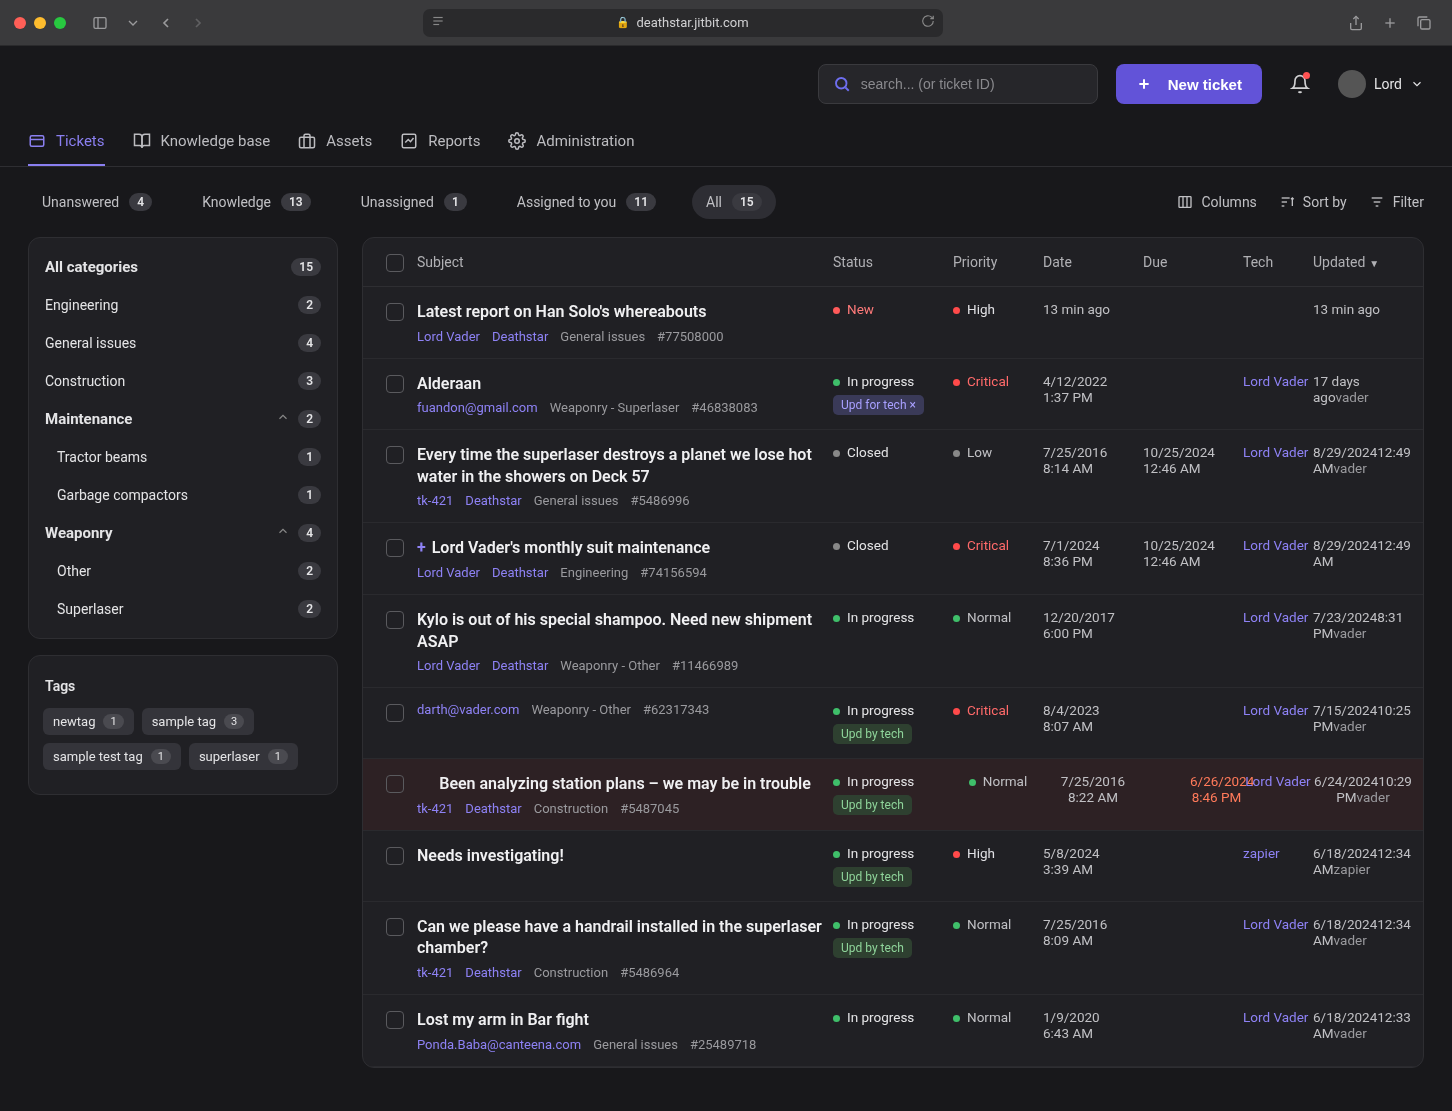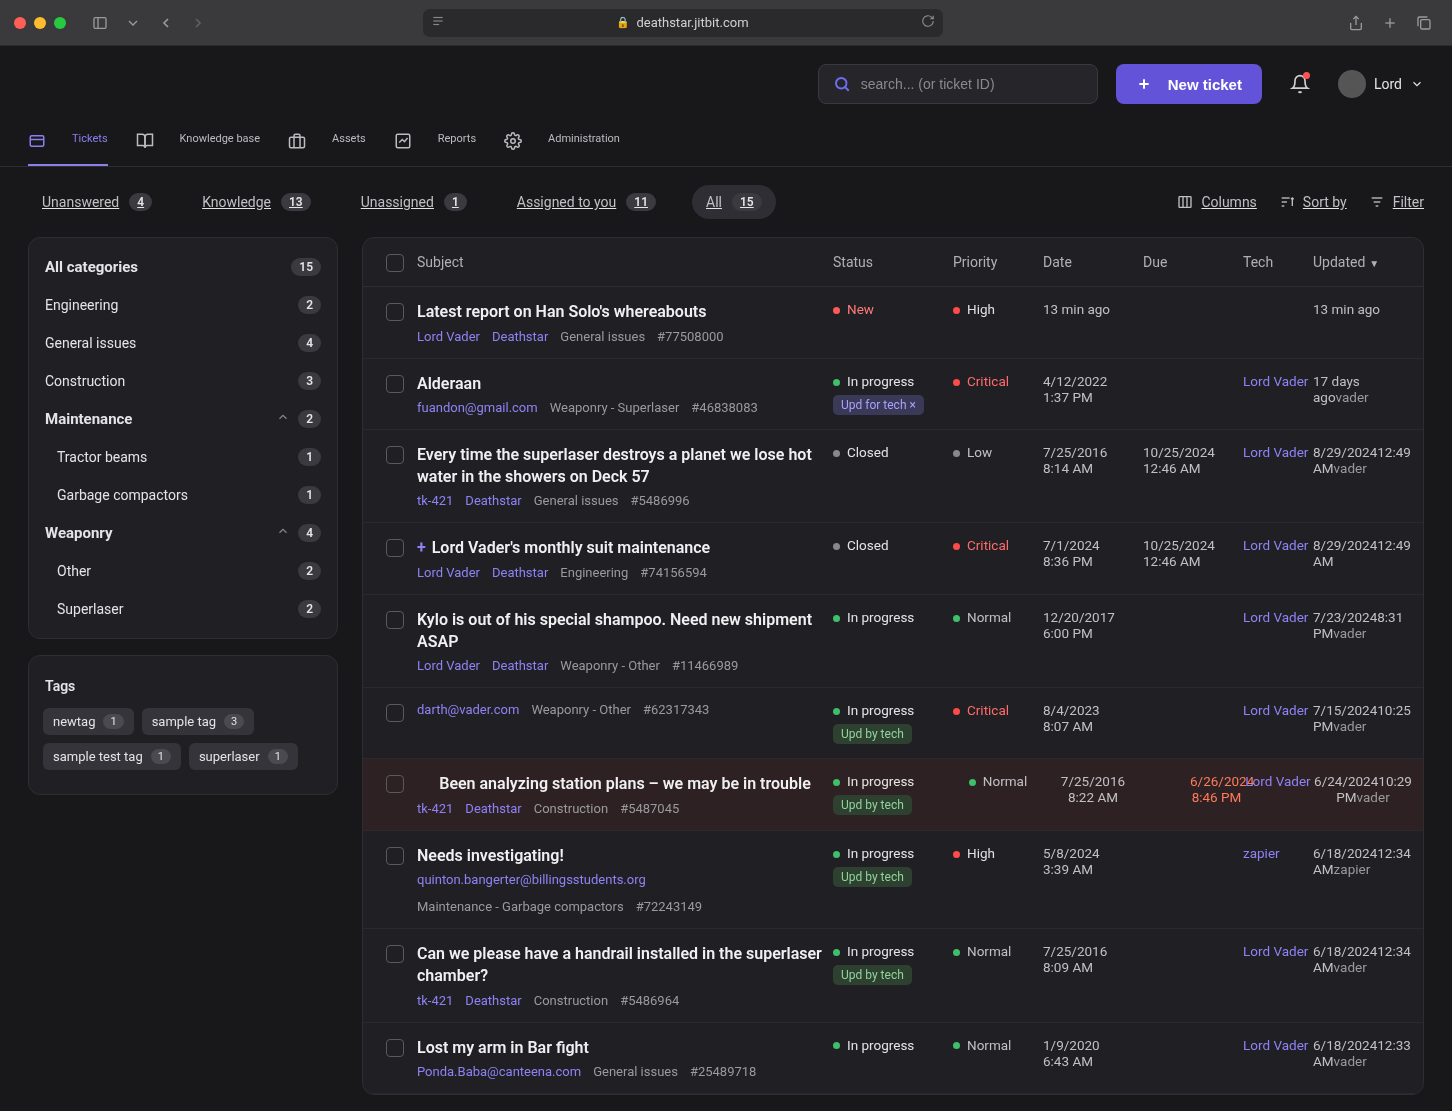--- a/index.html
+++ b/index.html
@@ -110,35 +110,34 @@
 .user-avatar { width: 28px; height: 28px; border-radius: 50%; background: #555; }
 
 .tabs {
   display: flex;
   padding: 0 28px;
   margin-top: 14px;
   border-bottom: 1px solid #2e2e32;
   gap: 28px;
 }
 .tab {
-  display: flex; align-items: flex-start; gap: 26px;
+  display: flex; align-items: flex-end; gap: 10px;
   padding: 14px 0;
   color: #bcbcc0;
-  font-size: 11px;
+  font-size: 15px;
   border-bottom: 2px solid transparent;
   cursor: pointer;
 }
 .tab.active { color: #8a7ff0; border-bottom-color: #8a7ff0; }
 .tab svg { width: 18px; height: 18px; }
 
 .filters {
   display: flex; align-items: center;
   padding: 18px 28px;
   gap: 16px;
-  text-decoration: underline;
 }
 .filter-pill {
   display: flex; align-items: center; gap: 10px;
   color: #c0c0c4; font-size: 14px;
   padding: 8px 14px; border-radius: 18px;
   cursor: pointer;
 }
 .filter-pill.active { background: #2e2e34; }
 .count-badge {
   background: #3a3a40; color: #e4e4e6;
@@ -680,25 +679,20 @@
             <div class="date-col due-overdue">6/26/2024<span class="time">8:46 PM</span></div>
             <div><span class="tech-link">Lord Vader</span></div>
             <div class="upd-col">6/24/2024<span class="time">10:29 PM</span><span class="time upd-by">vader</span></div>
           </div>
           <div class="trow">
             <div>
               <div class="checkbox"></div>
             </div>
             <div>
               <div class="subj-main">Needs investigating!</div>
-              <div class="subj-meta">
-                <span class="meta-link">quinton.bangerter@billingsstudents.org</span>
-                <span class="meta-gray">Maintenance - Garbage compactors</span>
-                <span class="meta-gray">#72243149</span>
-              </div>
             </div>
             <div class="status-col">
               <span class="status-progress"><span class="status-dot"></span>In progress</span>
               <span class="sub-badge tech">Upd by tech</span>
             </div>
             <div class="pri-high"><span class="pri-dot"></span>High</div>
             <div class="date-col">5/8/2024<span class="time">3:39 AM</span></div>
             <div class="date-col "></div>
             <div><span class="tech-link">zapier</span></div>
             <div class="upd-col">6/18/2024<span class="time">12:34 AM</span><span class="time upd-by">zapier</span></div>

